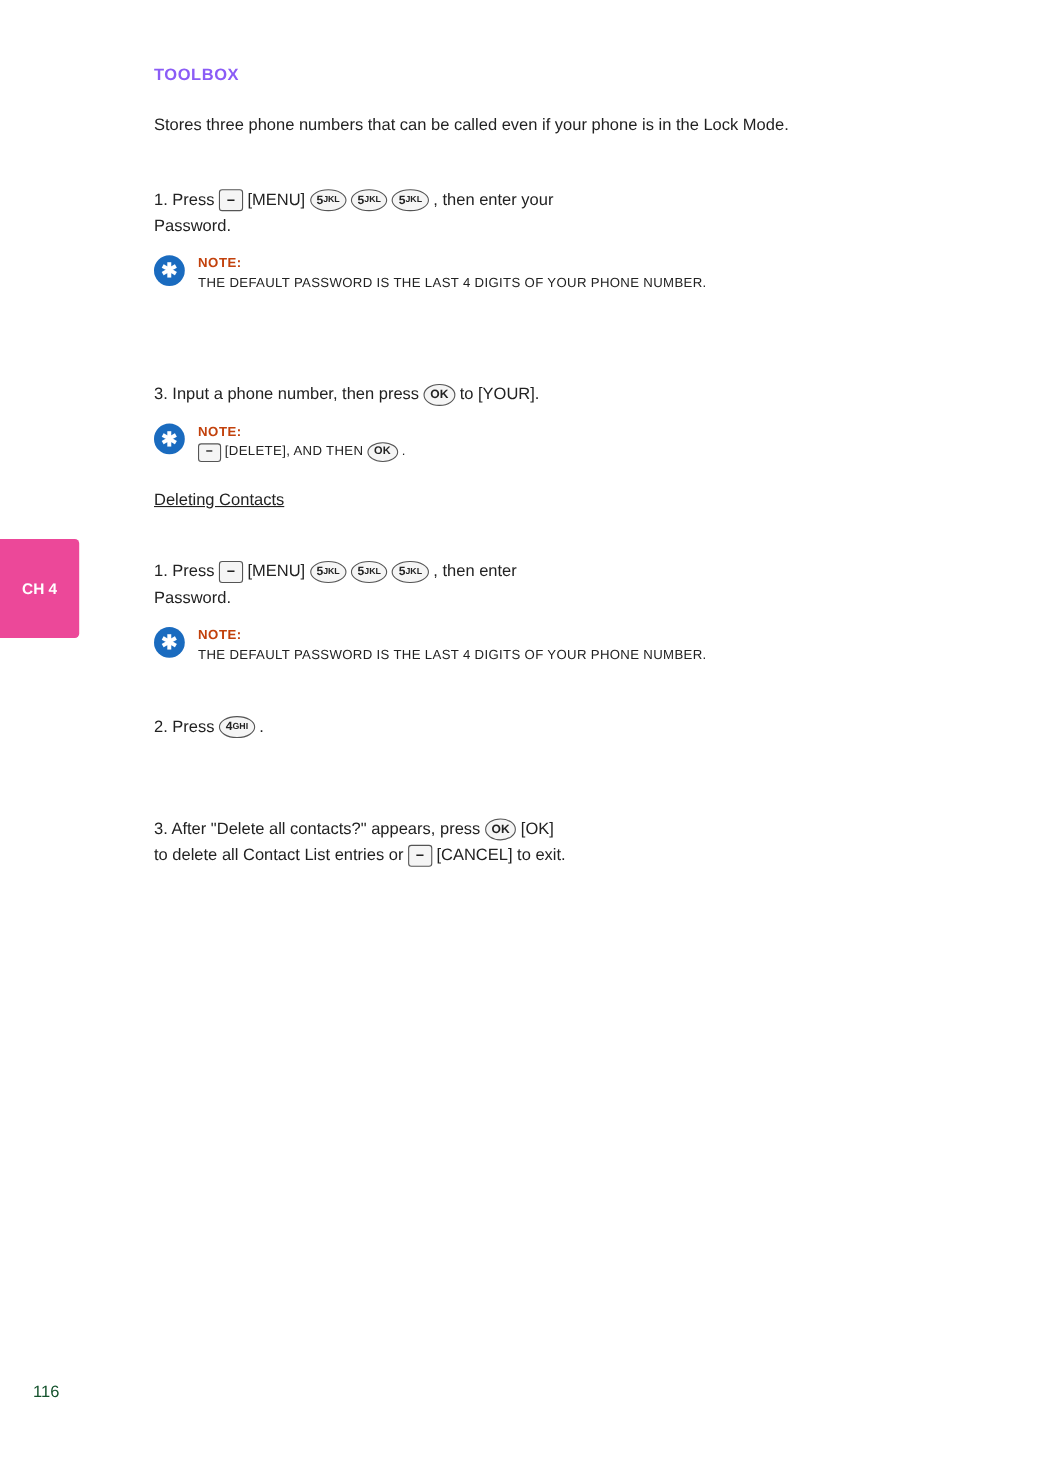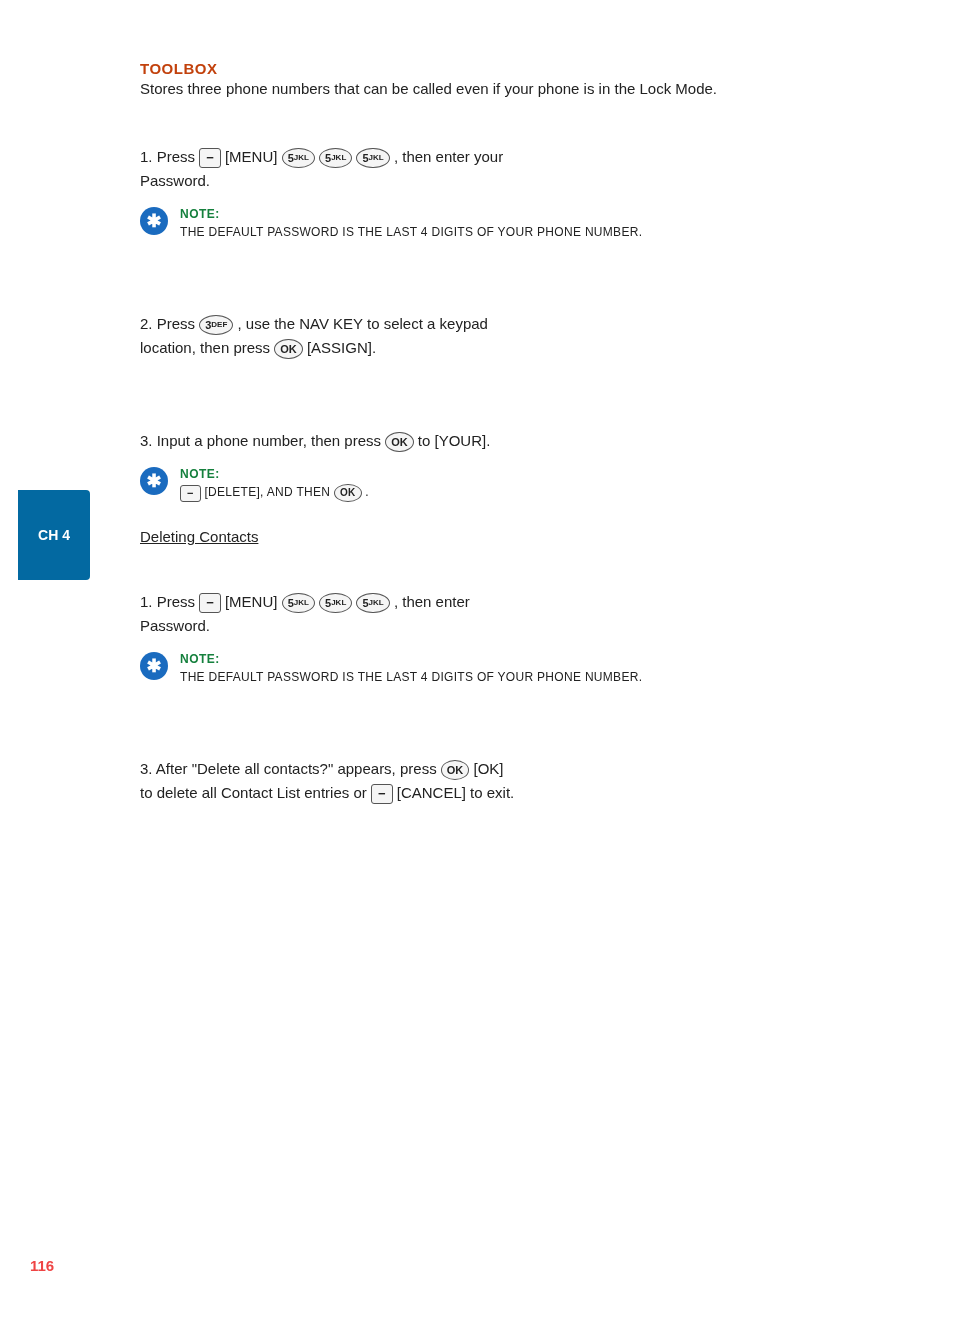--- a/index.html
+++ b/index.html
@@ -26,52 +26,51 @@
       position: relative;
       flex-shrink: 0;
     }
 
     .ch4-tab {
       position: absolute;
       top: 490px;
       left: 0;
       width: 72px;
       height: 90px;
-      background: #0369a1;
+      background: #ec4899;
       display: flex;
       align-items: center;
       justify-content: center;
       color: white;
       font-weight: bold;
       font-size: 14px;
       border-radius: 0 4px 4px 0;
-      margin-left: 18px;
     }
 
     .page-number {
       position: absolute;
       bottom: 60px;
       left: 30px;
-      color: #ef4444;
-      font-weight: bold;
+      color: #14532d;
+      font-weight: normal;
       font-size: 15px;
     }
 
     
     .main-content {
       flex: 1;
       padding: 60px 60px 60px 20px;
     }
 
     .section-title {
-      color: #c2410c;
+      color: #8b5cf6;
       font-weight: bold;
       font-size: 15px;
       letter-spacing: 0.5px;
-      margin-bottom: 0;
+      margin-bottom: 25px;
     }
 
     .subsection-title {
       text-decoration: underline;
       font-size: 15px;
       color: #222;
       margin-bottom: 8px;
     }
 
     .paragraph {
@@ -144,21 +143,21 @@
       margin-top: 0px;
     }
 
     .note-content {
       flex: 1;
     }
 
     .note-label {
       font-size: 12px;
       font-weight: bold;
-      color: #15803d;
+      color: #c2410c;
       margin-bottom: 2px;
       letter-spacing: 0.5px;
     }
 
     .note-text {
       font-size: 12px;
       color: #222;
       text-transform: uppercase;
       letter-spacing: 0.3px;
       line-height: 1.5;
@@ -202,27 +201,20 @@
     <div class="note-block">
       <div class="note-icon">✱</div>
       <div class="note-content">
         <div class="note-label">NOTE:</div>
         <div class="note-text">THE DEFAULT PASSWORD IS THE LAST 4 DIGITS OF YOUR PHONE NUMBER.</div>
       </div>
     </div>
 
     <div class="divider-space"></div>
 
-    <p class="step">
-      <span>2. Press </span>
-      <span class="key-btn-round">3 <sub style="font-size:8px">DEF</sub></span>
-      <span> , use the NAV KEY to select a keypad<br>location, then press </span>
-      <span class="key-btn-round">OK</span>
-      <span> [ASSIGN].</span>
-    </p>
 
     <div class="divider-space"></div>
 
     <p class="step">
       <span>3. Input a phone number, then press </span>
       <span class="key-btn-round">OK</span>
       <span> to [YOUR].</span>
     </p>
 
     <div class="note-block">
@@ -256,20 +248,25 @@
     </p>
 
     <div class="note-block">
       <div class="note-icon">✱</div>
       <div class="note-content">
         <div class="note-label">NOTE:</div>
         <div class="note-text">THE DEFAULT PASSWORD IS THE LAST 4 DIGITS OF YOUR PHONE NUMBER.</div>
       </div>
     </div>
 
+    <p class="step">
+      <span>2. Press </span>
+      <span class="key-btn-round">4 <sub style="font-size:8px">GHI</sub></span>
+      <span> .</span>
+    </p>
 
     <div class="divider-space"></div>
 
     <p class="step">
       <span>3. After "Delete all contacts?" appears, press </span>
       <span class="key-btn-round">OK</span>
       <span> [OK]<br>to delete all Contact List entries or </span>
       <span class="key-minus">−</span>
       <span> [CANCEL] to exit.</span>
     </p>

